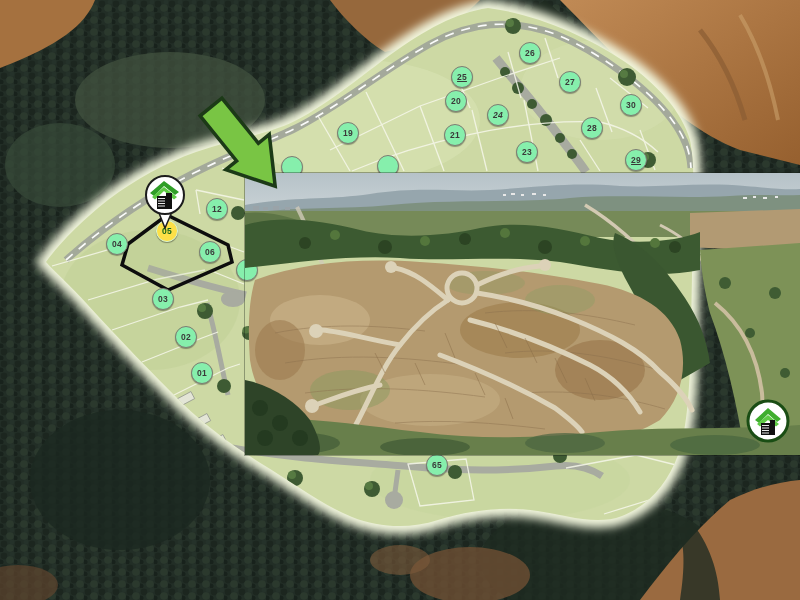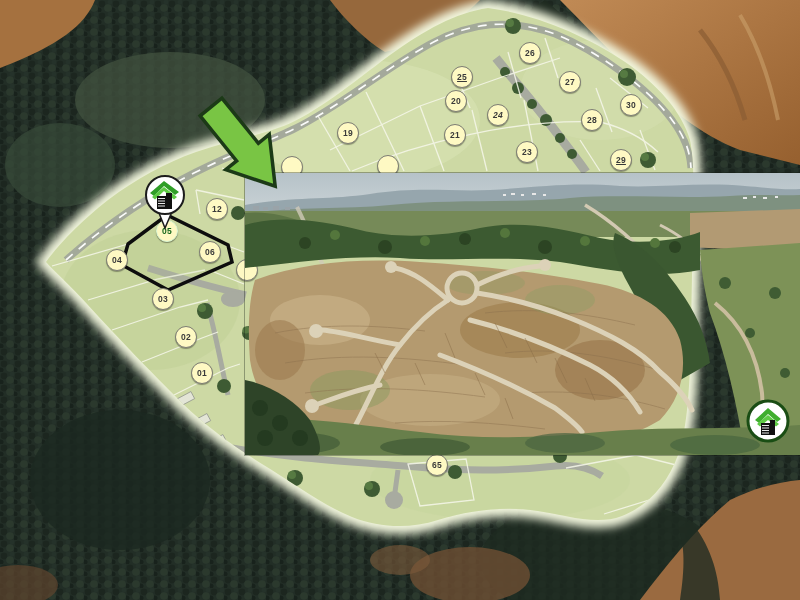--- a/index.html
+++ b/index.html
@@ -5,25 +5,25 @@
   html,body{margin:0;padding:0;background:#111;}
   .stage{position:relative;width:800px;height:600px;overflow:hidden;
          font-family:"Liberation Sans",sans-serif;background:#243029;}
   .layer{position:absolute;left:0;top:0;width:800px;height:600px;}
   #bg{z-index:0;} #plan{z-index:1;}
   #badges{z-index:2;pointer-events:none;}
   #inset{position:absolute;left:245px;top:173px;width:555px;height:282px;z-index:3;
          box-shadow:0 0 0 1px rgba(20,28,20,.35);overflow:hidden;}
   #arrow-layer{z-index:4;} #pin-layer{z-index:5;}
   .badge{position:absolute;width:20px;height:20px;border-radius:50%;
-         background:#fef9c3;border:1px solid #7d7d74;color:#3a3a3a;
+         background:#86efac;border:1px solid #7d7d74;color:#3a3a3a;
          font-size:8.5px;font-weight:bold;display:flex;align-items:center;
          justify-content:center;transform:translate(-50%,-50%);
          box-shadow:0 1px 1px rgba(0,0,0,.35);letter-spacing:.2px;}
-  .badge.green{background:#fef9c3;border-color:#d9f6d2;color:#14661a;}
+  .badge.green{background:#fde047;border-color:#d9f6d2;color:#14661a;}
   .badge.partial{color:transparent;}
   svg{display:block;}
 </style>
 </head>
 <body>
 
 <div class="stage">
 
   <svg id="bg" class="layer" viewBox="0 0 800 600">
     <defs>
@@ -164,34 +164,34 @@
             <circle cx="369" cy="486" r="4"></circle>
         </g>
       </g>
     </g>
   </svg>
 
   <div id="badges" class="layer">
       <div class="badge" style="left: 202px; top: 373px;">01</div>
       <div class="badge" style="left: 186px; top: 337px;">02</div>
       <div class="badge" style="left: 163px; top: 299px;">03</div>
-      <div class="badge" style="left: 117px; top: 260px;">04</div>
+      <div class="badge" style="left: 117px; top: 244px;">04</div>
       <div class="badge green" style="left: 167px; top: 231px;">05</div>
       <div class="badge" style="left: 210px; top: 252px;">06</div>
       <div class="badge" style="left: 217px; top: 209px;">12</div>
       <div class="badge" style="left: 348px; top: 133px;">19</div>
       <div class="badge" style="left: 424px; top: 101px; margin-left: 32px;">20</div>
       <div class="badge" style="left: 455px; top: 135px;">21</div>
       <div class="badge" style="left: 527px; top: 152px;">23</div>
       <div class="badge" style="left: 498px; top: 115px; font-style: italic;">24</div>
       <div class="badge" style="left: 462px; top: 77px; text-decoration: underline;">25</div>
       <div class="badge" style="left: 530px; top: 53px;">26</div>
       <div class="badge" style="left: 570px; top: 82px;">27</div>
-      <div class="badge" style="left: 592px; top: 120px;">28</div>
-      <div class="badge" style="left: 621px; top: 160px; text-decoration: underline;">29</div>
+      <div class="badge" style="left: 592px; top: 128px;">28</div>
+      <div class="badge" style="left: 636px; top: 160px; text-decoration: underline;">29</div>
       <div class="badge" style="left: 631px; top: 105px;">30</div>
       <div class="badge" style="left: 437px; top: 465px;">65</div>
       <div class="badge partial" style="left: 292px; top: 167px;"></div>
       <div class="badge partial" style="left: 388px; top: 166px;"></div>
       <div class="badge partial" style="left: 247px; top: 270px;"></div>
     </div>
 
   <div id="inset">
     <svg viewBox="0 0 555 282" width="555" height="282">
       <defs>

